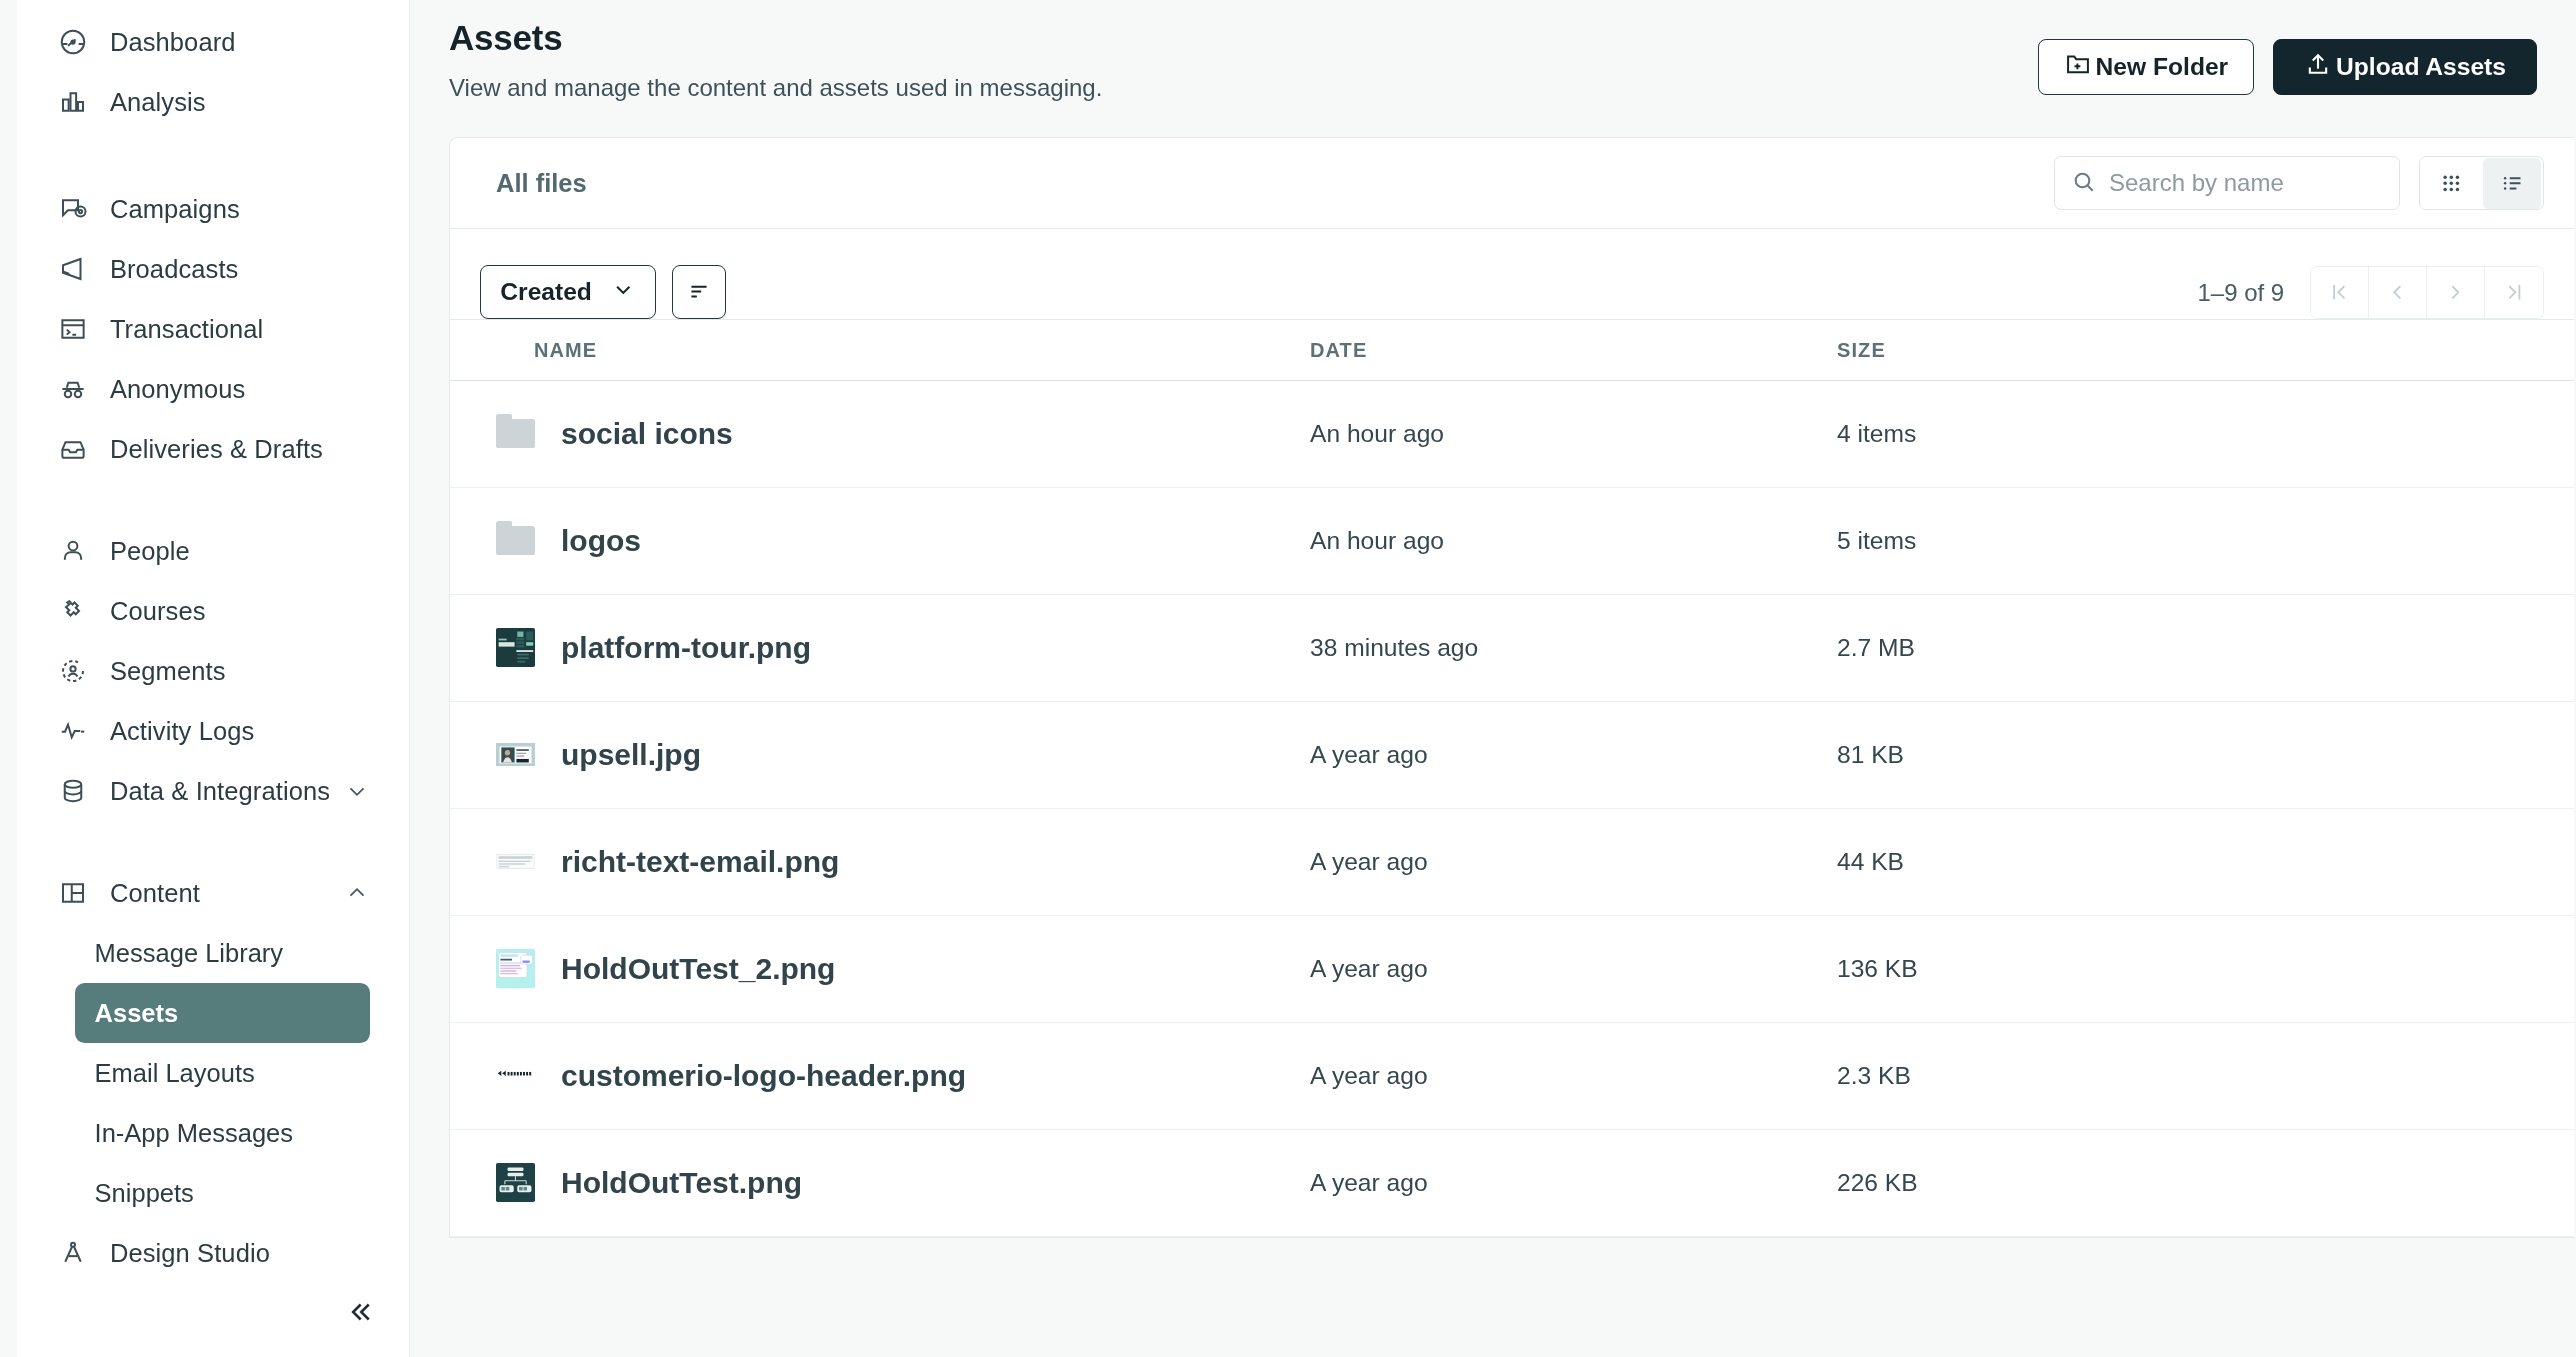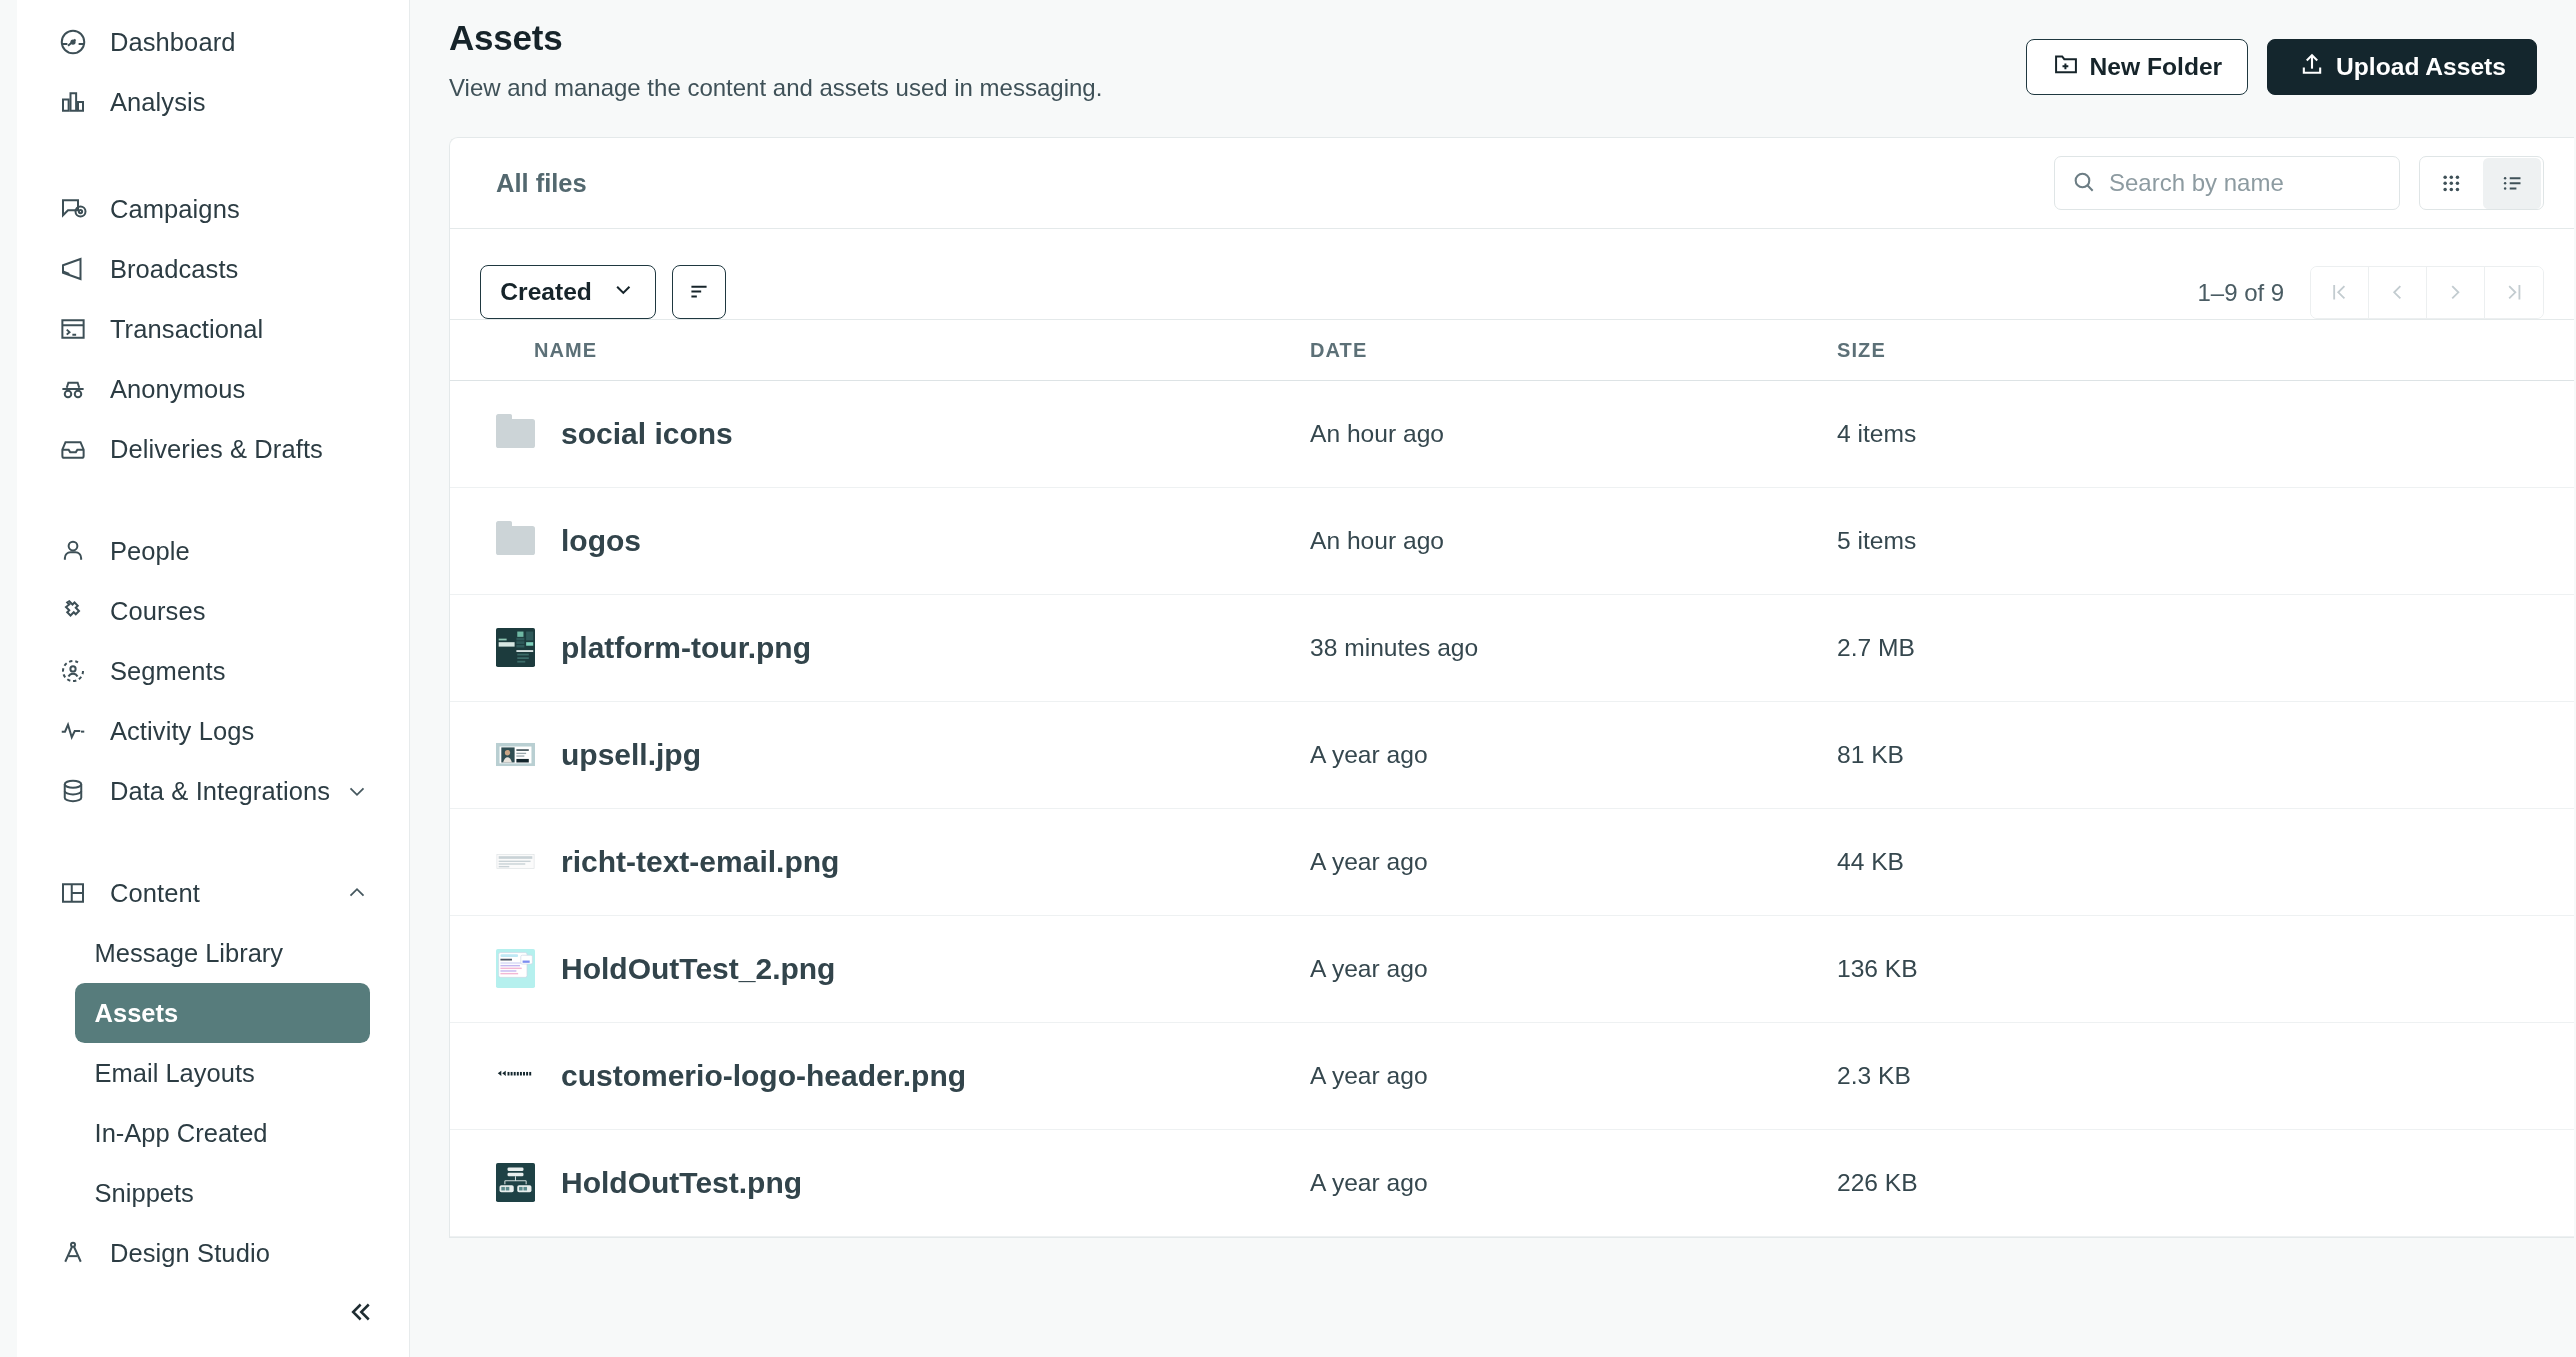--- a/index.html
+++ b/index.html
@@ -87,21 +87,21 @@
     color: #16242a;
     line-height: 1.1;
   }
   .page-sub {
     margin-top: 16.7px;
     font-size: 24px;
     color: #3f5158;
   }
   .head-actions { display: flex; align-items: center; gap: 19.3px; padding-top: 19.3px; }
   .btn {
-    display: inline-flex; align-items: center; gap: 10px;
+    display: inline-flex; align-items: center; gap: 4px;
     height: 56px; padding: 0 24.6px;
     border-radius: 8px;
     font-size: 24.6px; font-weight: bold;
     cursor: pointer; white-space: nowrap;
   }
   .btn-secondary {
     background: #ffffff;
     border: 1.8px solid #1f3840;
     color: #16242a;
   }
@@ -383,21 +383,21 @@
       <div class="sub-item">
         <span>Message Library</span>
       </div>
       <div class="sub-item active">
         <span>Assets</span>
       </div>
       <div class="sub-item">
         <span>Email Layouts</span>
       </div>
       <div class="sub-item">
-        <span>In-App Created</span>
+        <span>In-App Messages</span>
       </div>
       <div class="sub-item">
         <span>Snippets</span>
       </div>
 
       <div class="nav-item">
         <span class="ico">
           <svg width="30" height="30" viewBox="0 0 24 24" fill="none" stroke="currentColor" stroke-width="1.6">
             <circle cx="12" cy="5.4" r="1.6"></circle>
               <path d="M11.2 7l-5.4 12M12.8 7l5.4 12"></path>

